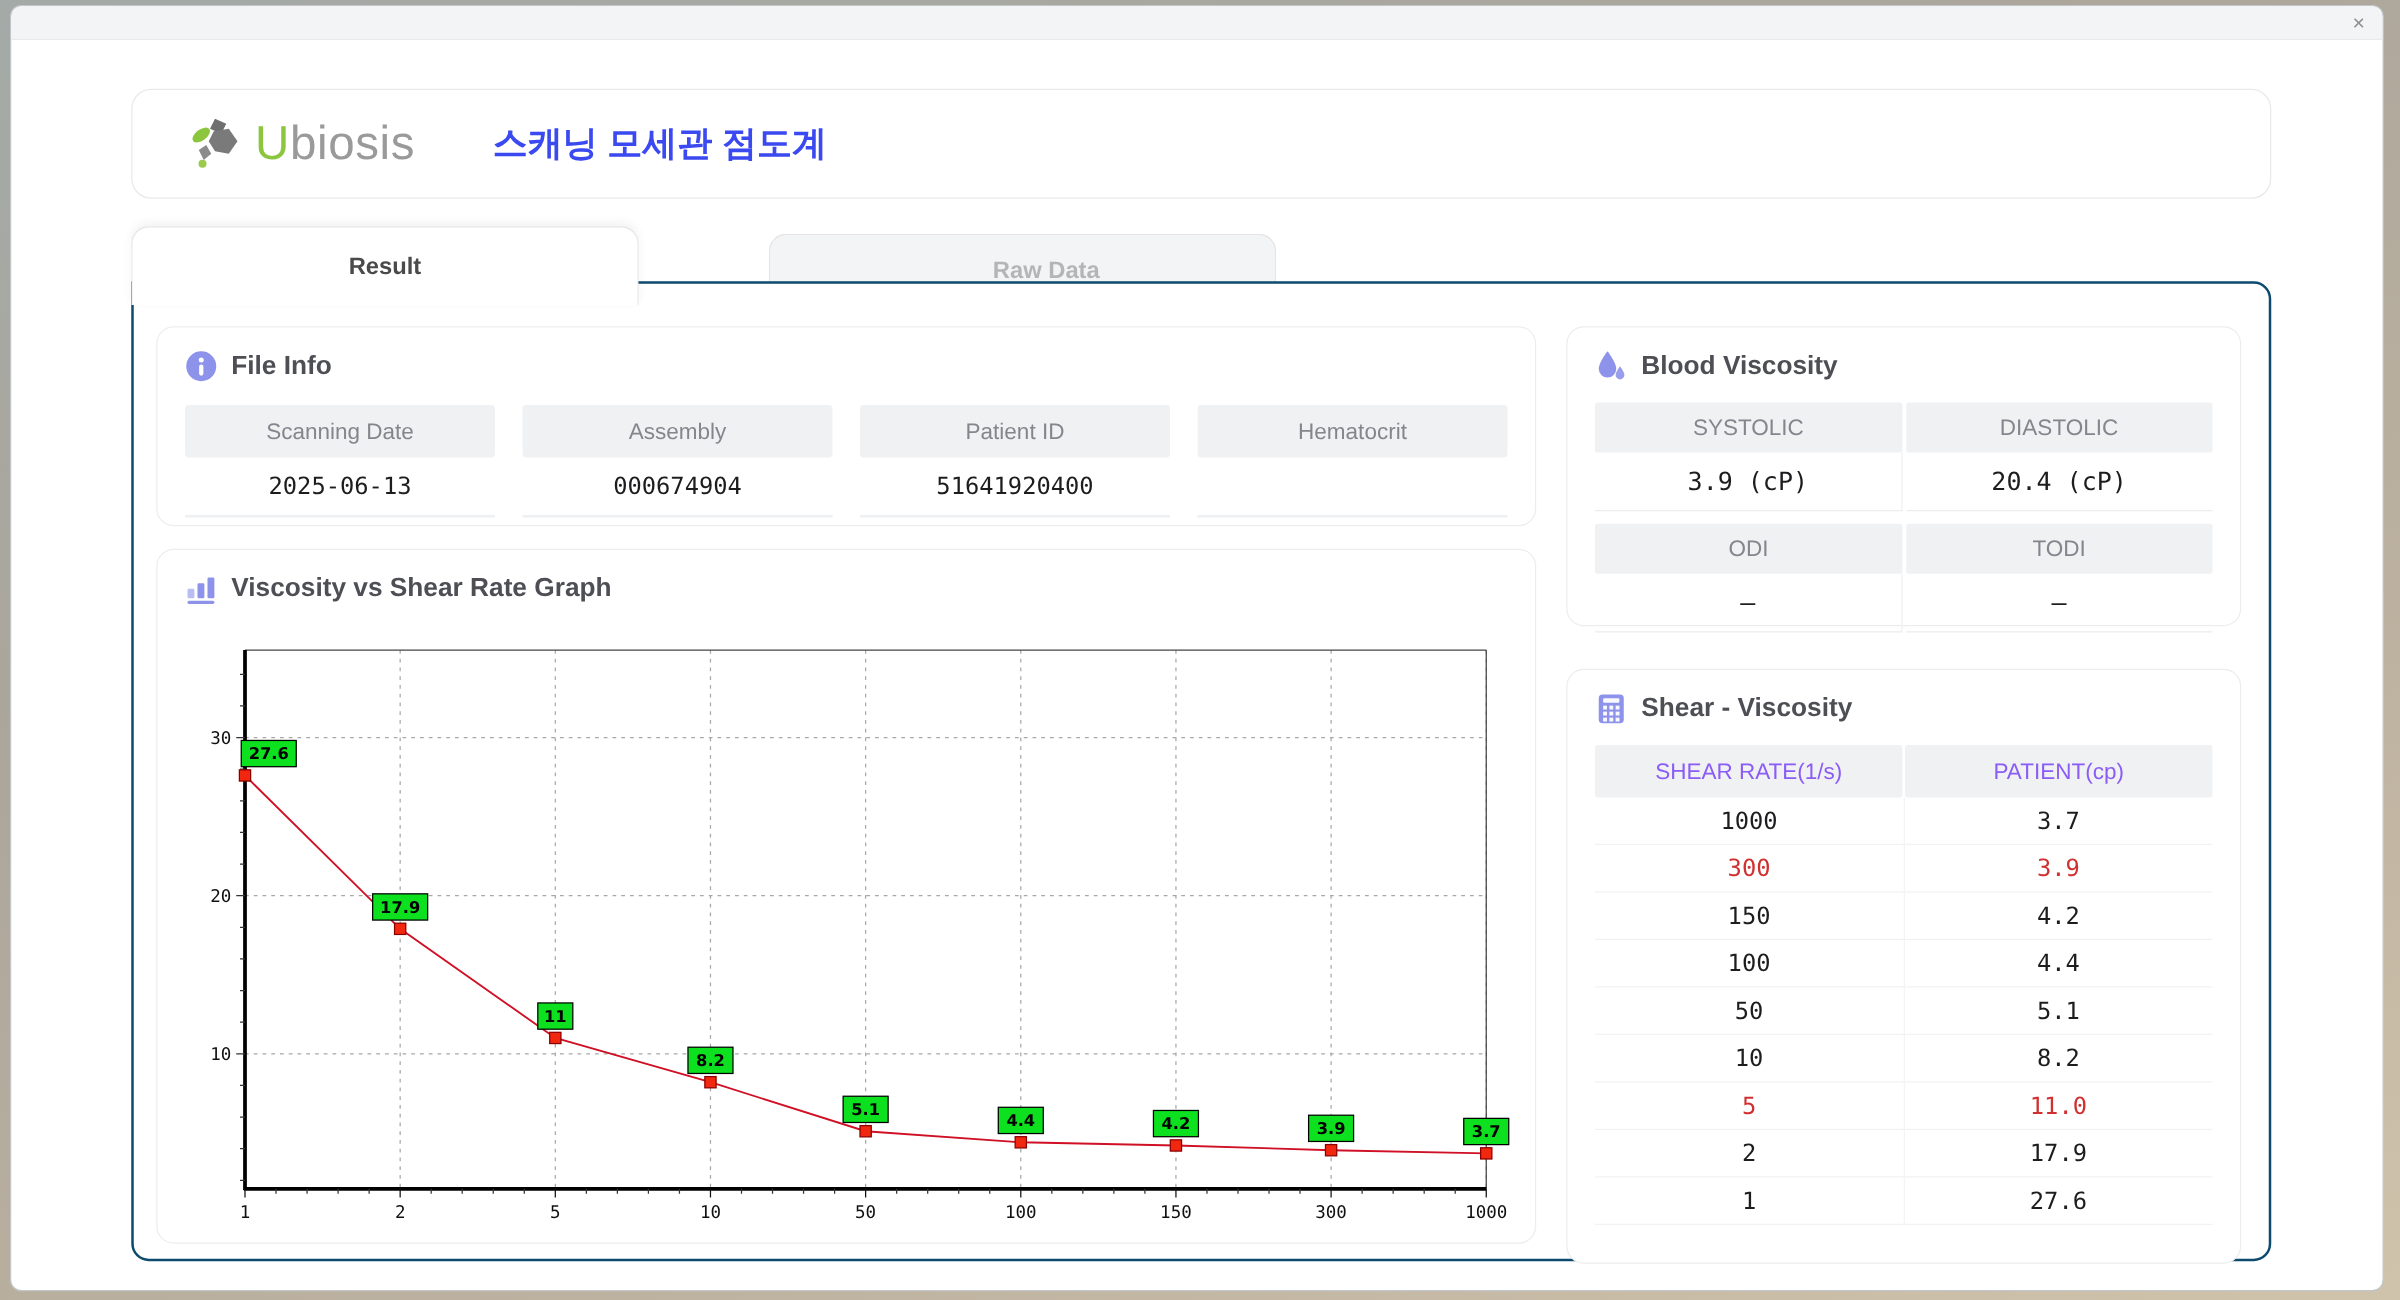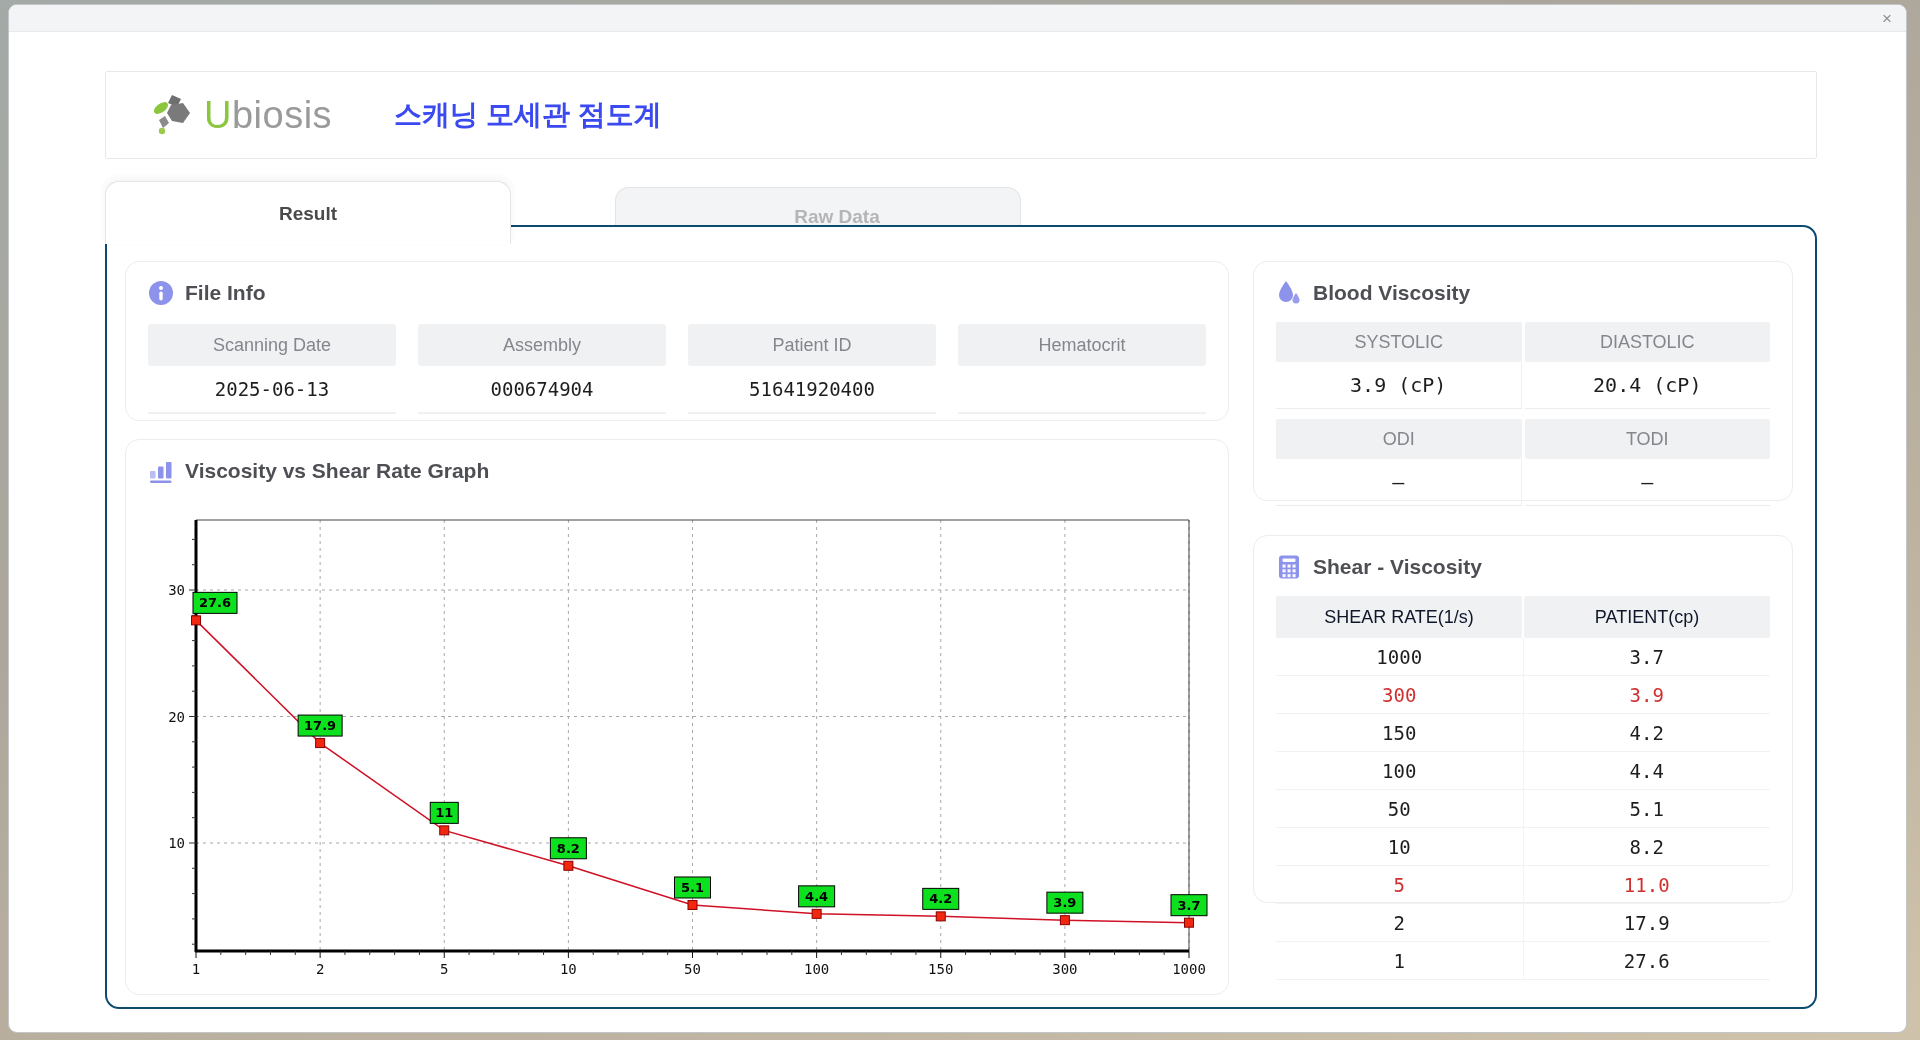--- a/index.html
+++ b/index.html
@@ -14,21 +14,21 @@
   }
   .titlebar{
     height:27px; background:#f3f4f6; border-bottom:1px solid #e7e9ea;
     display:flex; align-items:center; justify-content:flex-end; padding-right:14px;
   }
   .close-btn{ color:#8f8f8f; font-size:17px; line-height:1; cursor:default; }
 
   
   .header-card{
     position:absolute; left:96px; top:66px; width:1712px; height:88px;
-    background:#fff; border:1px solid #e7e9ec; border-radius:2px;
+    background:#fff; border:1px solid #e7e9ec; border-radius:16px;
     display:flex; align-items:center; padding-left:46px;
   }
   .logo{ display:flex; align-items:center; gap:6px; }
   .logo-text{ font-size:38px; font-weight:500; letter-spacing:.5px; }
   .logo-text .u{ color:#8cc63e; }
   .logo-text .rest{ color:#9a9a9a; }
   .app-title{ margin-left:62px; font-size:28px; font-weight:700; color:#3b4af0; }
 
   
   .tabs{ position:absolute; left:96px; top:176px; height:63px; width:1712px; }
@@ -82,25 +82,25 @@
     display:flex; align-items:center; justify-content:center;
   }
   .metric-value{
     height:47px; display:flex; align-items:center; justify-content:center;
     font-family:"DejaVu Sans Mono",monospace; font-size:20px; color:#1d1d1f;
     border-bottom:1px solid #ececee;
   }
   .metric-value.divider{ border-right:1px solid #f0f0f2; }
   .metric-gap{ height:10px; grid-column:1 / 3; }
 
-  #sv-card{ left:1146px; top:308px; width:540px; height:368px; }
+  #sv-card{ left:1146px; top:308px; width:540px; height:476px; }
   .sv-table{ margin-top:16px; }
   .sv-head{ display:flex; gap:2px; }
   .sv-head-cell{
-    flex:1; height:42px; background:#f0f1f3; border-radius:2px; color:#0f172a; font-size:18px;
+    flex:1; height:42px; background:#f0f1f3; border-radius:2px; color:#8b5cf6; font-size:18px;
     display:flex; align-items:center; justify-content:center;
   }
   .sv-row{ display:flex; border-bottom:1px solid #f2f2f4; }
   .sv-cell{
     flex:1; height:37px; display:flex; align-items:center; justify-content:center;
     font-family:"DejaVu Sans Mono",monospace; font-size:19px; color:#1d1d1f;
   }
   .sv-cell.first{ border-right:1px solid #f4f4f6; }
   .sv-row.hl .sv-cell{ color:#d03030; }
 </style>

